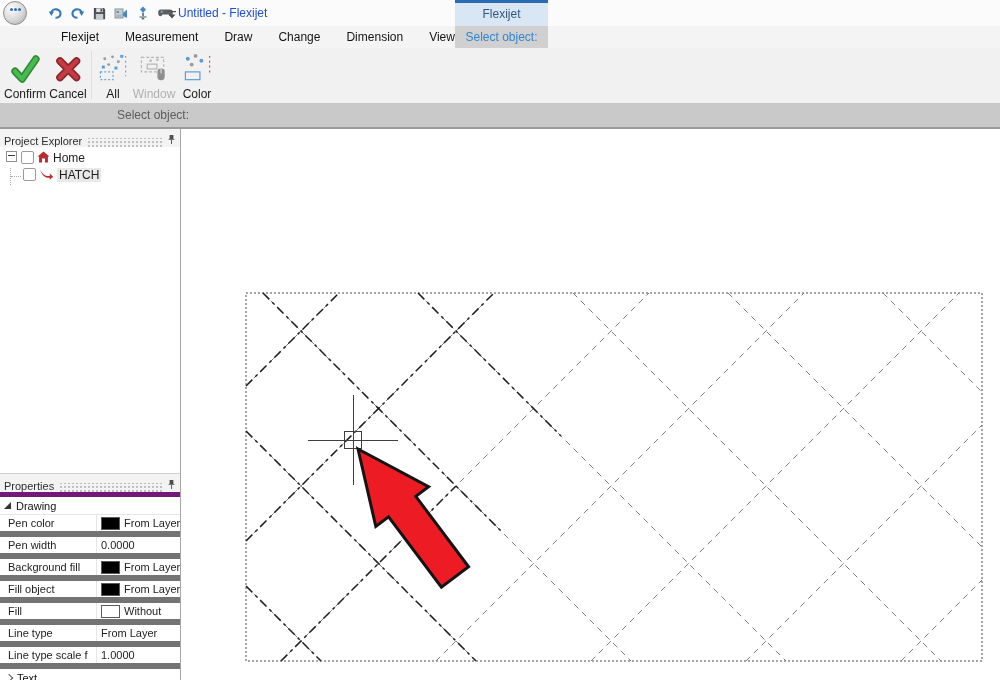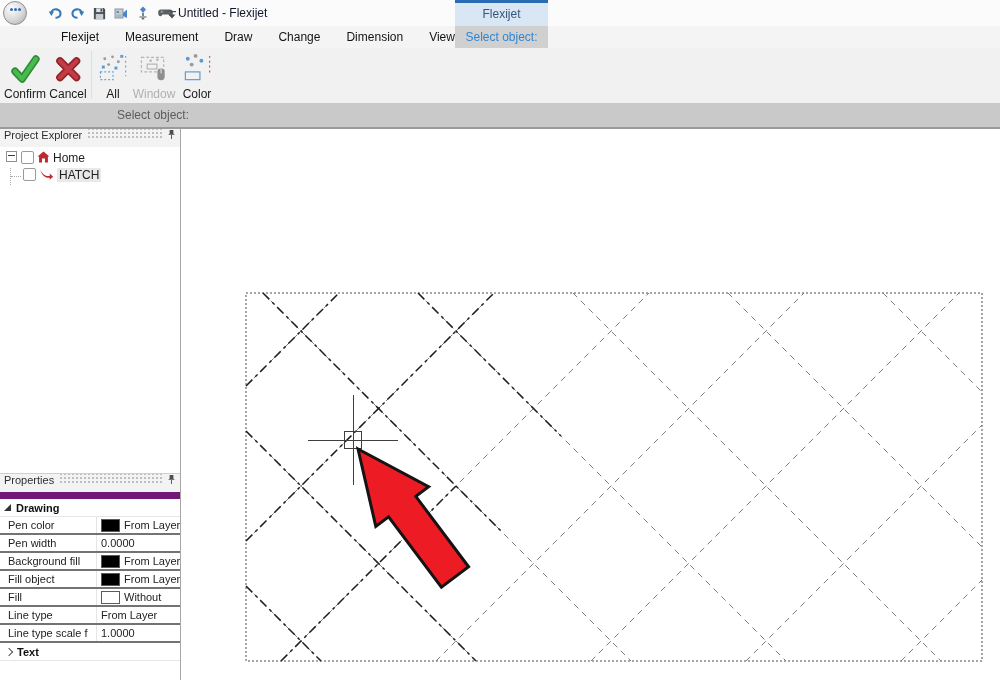--- a/index.html
+++ b/index.html
@@ -10,21 +10,21 @@
   .logo{position:absolute;left:3px;top:1px;width:24px;height:24px;border-radius:50%;
         background:radial-gradient(circle at 35% 30%,#fdfdfd,#d8d8d8 55%,#a6a6a6);
         border:1px solid #8f8f8f;box-sizing:border-box}
   .logo .fmark{position:absolute;left:6px;top:6px;width:3px;height:3px;border-radius:50%;
         background:#2f71b8;box-shadow:4px 0 0 #2f71b8,8px 0 0 #2f71b8}
   .logo .band{position:absolute;left:3px;right:3px;bottom:2px;height:6px;background:#5c666e;
         border-radius:0 0 9px 9px}
   .qat{position:absolute;left:46px;top:4px;display:flex;gap:4px;align-items:center}
   .qi{width:18px;height:18px;display:flex;align-items:center;justify-content:center}
   .caret-btn{position:absolute;left:163px;top:6px}
-  .doc-title{position:absolute;left:178px;top:0;height:26px;line-height:26px;font-size:12px;color:#0f172a}
+  .doc-title{position:absolute;left:178px;top:0;height:26px;line-height:26px;font-size:12px;color:#1d4ed8}
   .ctx-header{position:absolute;left:455px;width:93px;top:0;height:26px;background:#d9e7f5;
         border-top:3px solid #2a6cb4;box-sizing:border-box;text-align:center;line-height:22px;
         font-size:12px;color:#34557c}
   
   .tabrow{position:absolute;top:26px;left:0;right:0;height:22px;background:#f4f4f4}
   #tabs{display:flex;margin-left:48px;height:22px}
   .tab{padding:0 13px;line-height:22px;font-size:12px;color:#141414;white-space:nowrap}
   .ctx-tab{position:absolute;left:455px;top:0;width:93px;height:22px;background:#d0d0d0;
         color:#2f86d3;text-align:center;line-height:22px;font-size:12px}
   
@@ -37,45 +37,45 @@
   .w46{width:46px}.w40{width:40px}.w36{width:36px}
   .rsep{width:1px;height:48px;background:#dedede;margin:1px 3px 0 3px}
   .band{position:absolute;top:103px;left:0;right:0;height:24px;background:#c9c9c9;
         border-bottom:2px solid #9a9a9a;box-sizing:content-box}
   .band .glabel{position:absolute;left:0;width:306px;text-align:center;line-height:24px;
         font-size:12px;color:#5c5c5c}
   
   .main{position:absolute;top:129px;left:0;right:0;bottom:0;background:#fff}
   .panel{position:absolute;left:0;top:0;bottom:0;width:181px;box-sizing:border-box;
         border-right:1px solid #a6a6a6;background:#fff}
-  .phead{height:18px;display:flex;align-items:flex-start;padding:0 4px;background:#f3f3f3;
-        border-bottom:7px solid #701a75;font-size:11px;color:#2e2e2e}
+  .phead{height:18px;display:flex;align-items:flex-end;padding:0 4px;background:#f3f3f3;
+        border-bottom:5px solid #701a75;font-size:11px;color:#2e2e2e}
   .dots{flex:1;height:9px;margin:0 5px;
         background-image:radial-gradient(circle,#bfbfbf 0.8px,rgba(0,0,0,0) 1px);
         background-size:4px 4px;background-position:0 2px}
   .tree{position:absolute;top:18px;left:0;right:0;bottom:207px;background:#fff;padding-top:4px}
   .trow{display:flex;align-items:flex-start;height:17px;font-size:12px}
   .cb{width:11px;height:11px;border:1px solid #9a9a9a;border-radius:2px;background:#fff;
         margin-right:3px;flex:none}
   .expbox{width:9px;height:9px;border:1px solid #8f8f8f;background:#fff;position:relative;
         margin:0 4px 0 6px;flex:none}
   .expbox::after{content:"";position:absolute;left:1px;right:1px;top:3px;height:1px;background:#3c3c3c}
   .conn{width:12px;height:17px;border-left:1px dotted #ababab;position:relative;margin-left:10px;flex:none}
   .conn::after{content:"";position:absolute;left:0;top:8px;width:10px;border-top:1px dotted #ababab}
   .ticon{margin-right:3px;display:flex;align-items:center}
   .hl{background:#e9e9e9;padding:0 2px;font-weight:normal}
   
   .props{position:absolute;left:0;right:0;bottom:0;height:207px;border-top:1px solid #cfcfcf;
         background:#fff;box-sizing:border-box}
   .sect{display:flex;align-items:center;height:17px;border-bottom:1px solid #e6e6e6;
-        font-weight:bold;font-size:11px;color:#111;padding-left:4px;gap:5px}
+        font-weight:normal;font-size:11px;color:#111;padding-left:4px;gap:5px}
   .tri-exp{width:0;height:0;border-left:7px solid transparent;border-bottom:7px solid #333;flex:none}
   .tri-col{width:5px;height:5px;border-top:1px solid #555;border-right:1px solid #555;
         transform:rotate(45deg);margin-left:2px;flex:none}
-  .prow{display:flex;height:16px;border-bottom:2px solid #737373;font-size:11px;align-items:stretch}
+  .prow{display:flex;height:16px;border-bottom:6px solid #737373;font-size:11px;align-items:stretch}
   .plabel{width:88px;padding-left:8px;border-right:1px solid #e4e7ea;color:#222;
         white-space:nowrap;overflow:hidden;display:flex;align-items:center;flex:none}
   .pval{flex:1;padding-left:4px;display:flex;align-items:center;gap:4px;color:#222;
         white-space:nowrap;overflow:hidden}
   .swatch{width:17px;height:11px;border:1px solid #5a5a5a;display:inline-block;flex:none}
   
   .canvas{position:absolute;left:181px;top:0;right:0;bottom:0;background:#fff}
 </style>
 </head>
 <body>

